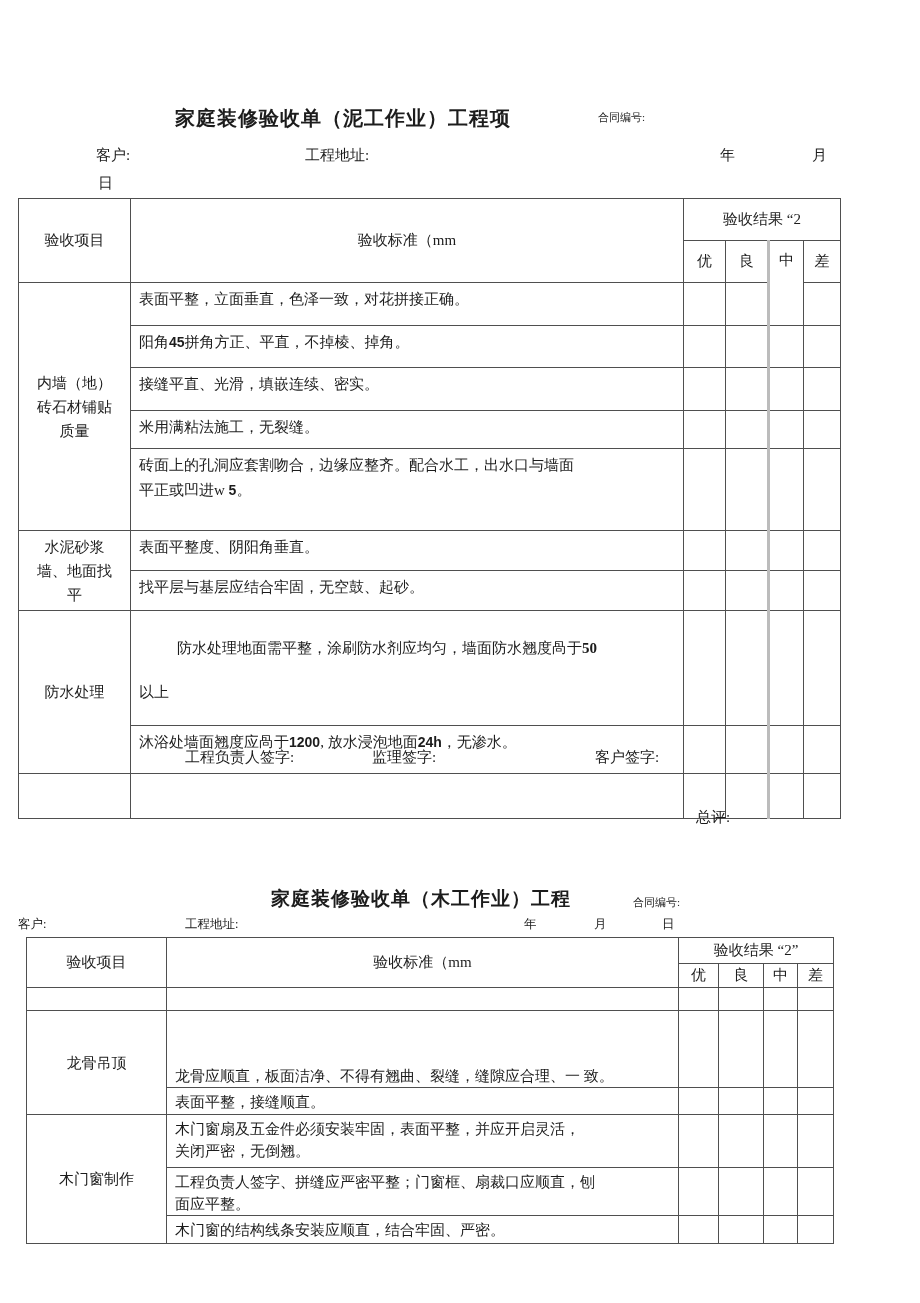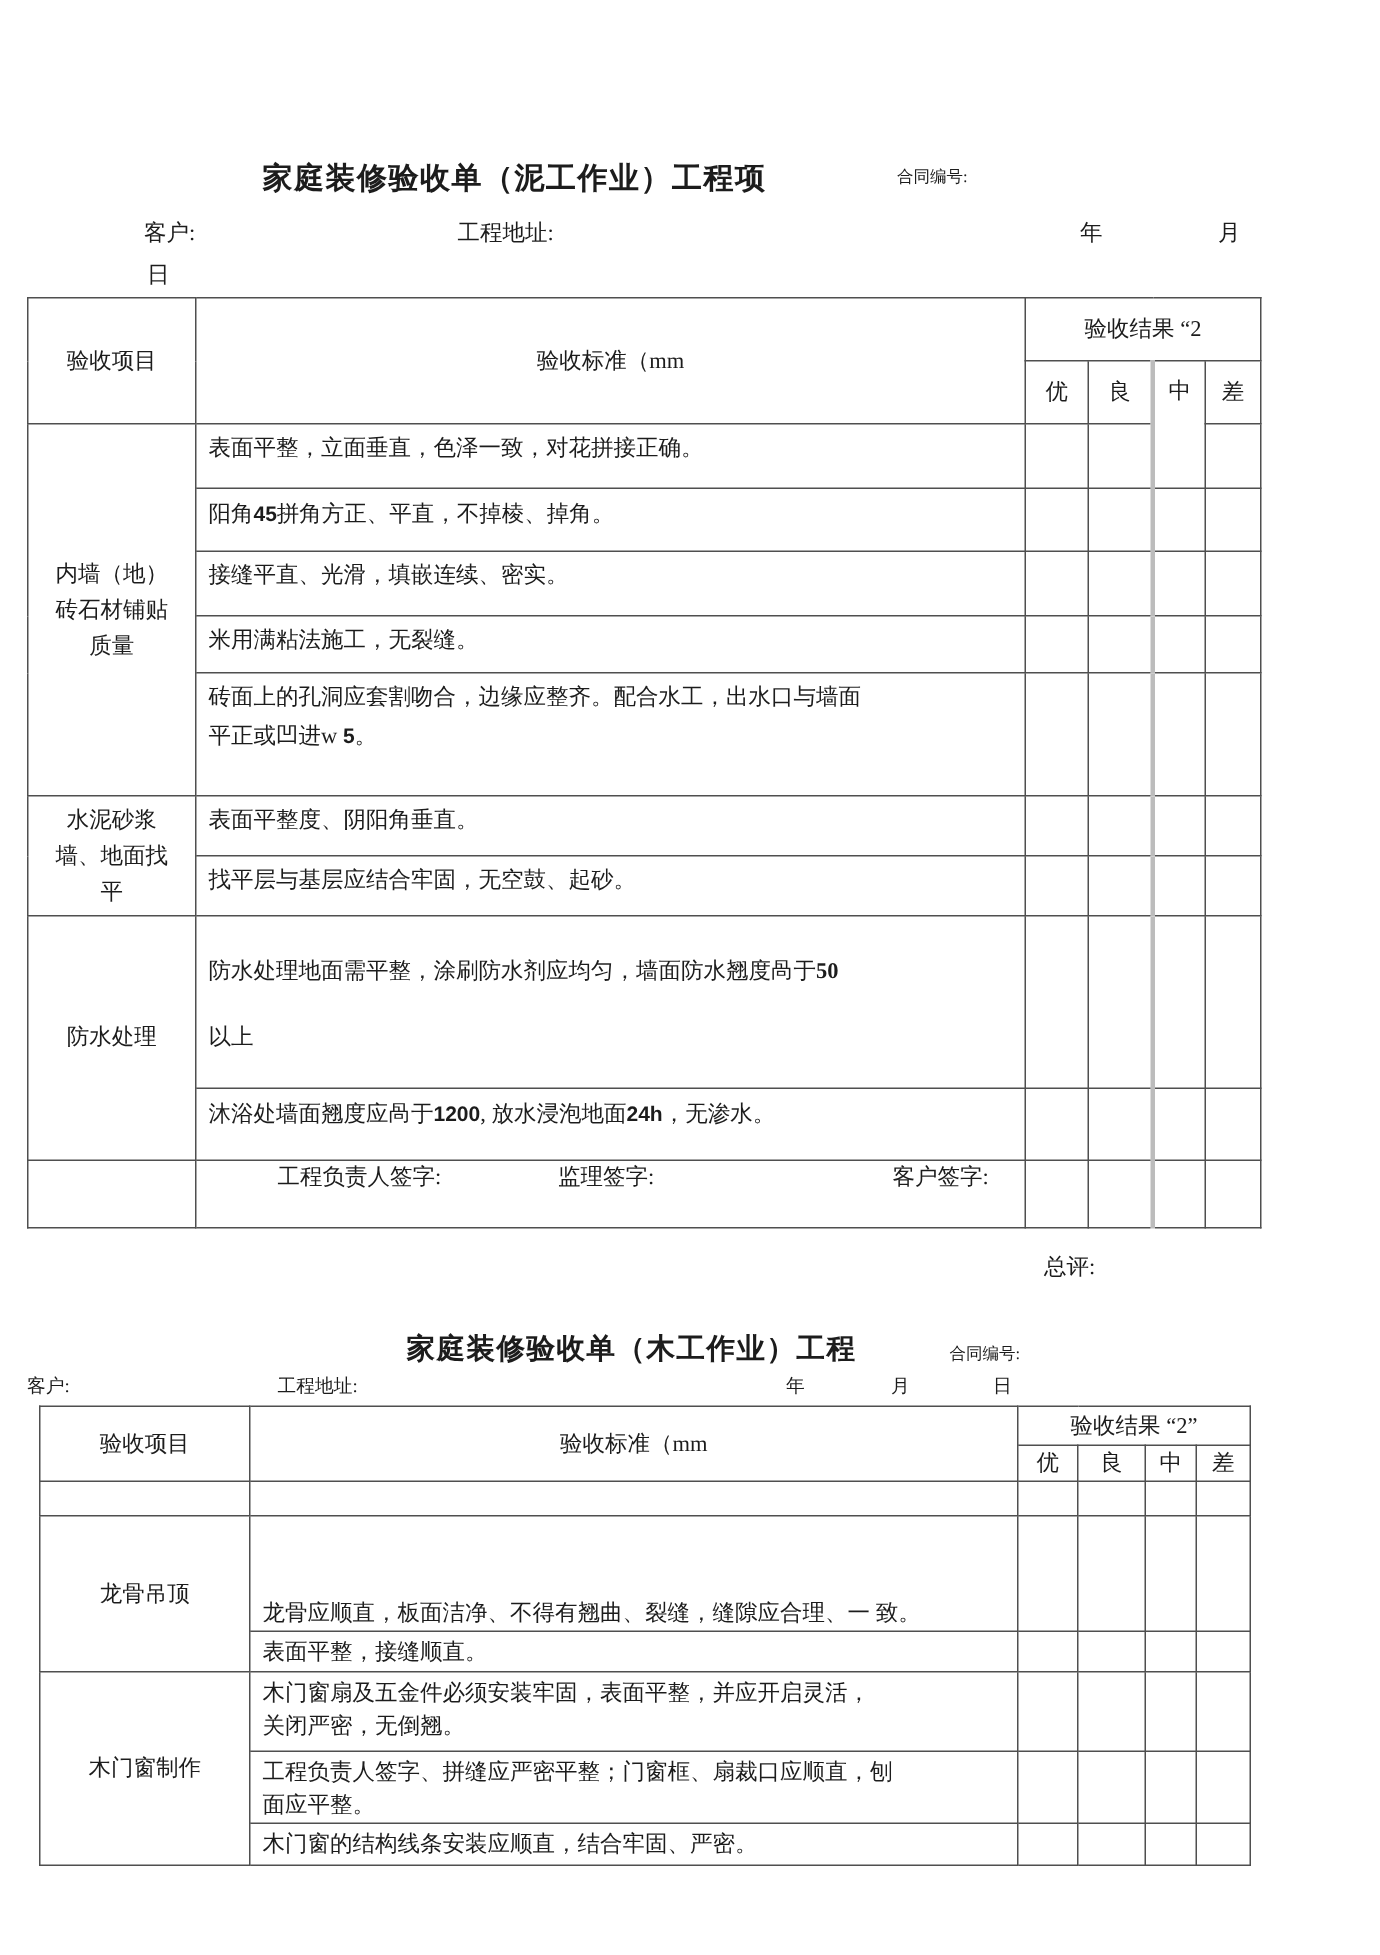--- a/index.html
+++ b/index.html
@@ -7,42 +7,42 @@
     position:relative;width:920px;height:1303px;background:#ffffff;
     font-family:"Liberation Serif","DejaVu Serif",serif;color:#1c1c1c;
     overflow:hidden;
   }
   .abs{position:absolute;white-space:nowrap;}
   .title1{font-size:20px;font-weight:600;letter-spacing:1px;}
   .title2{font-size:19px;font-weight:600;letter-spacing:1px;}
   .contract{font-size:11px;font-family:Liberation Serif, serif;}
   .meta1{font-size:15px;}
   .meta2{font-size:12.5px;}
-  .sig{font-size:15px;margin-top:27px;}
+  .sig{font-size:15px;}
   table{border-collapse:collapse;table-layout:fixed;}
   td{border:1px solid #4f4f4f;padding:0;vertical-align:top;overflow:hidden;}
   
   td.hcell{text-align:center;vertical-align:middle;font-size:15px;}
   td.grade{text-align:center;vertical-align:middle;font-size:15px;}
   td.grade-mid-merged{text-align:center;vertical-align:top;padding-top:10px;font-size:15px;}
   
   .t1 .midcol{border-left:3px solid #bcbcbc;}
   
   td.group{
     text-align:center;vertical-align:middle;font-size:15px;
     white-space:pre-line;line-height:24px;padding:0 4px;
   }
   
   td.std{
     font-size:15px;line-height:25px;padding:4px 4px 0 8px;
     white-space:pre-line;vertical-align:top;
   }
   .t2 td.std{line-height:22px;padding-top:3px;}
   td.va-low{vertical-align:bottom;padding-bottom:0;}
-  .line1{display:flex;justify-content:flex-start;white-space:pre-line;}
+  .line1{display:flex;justify-content:center;white-space:pre-line;}
   .line1 .num{font-weight:bold;margin-right:44px;flex:none;}
   b{font-family:"Liberation Sans","DejaVu Sans",sans-serif;font-size:14px;}
 </style>
 </head>
 <body>
 
 <div class="page">
 
   <div class="abs title1" style="left:175px;top:105px;">家庭装修验收单（泥工作业）工程项</div>
   <div class="abs contract" style="left:598px;top:110px;">合同编号:</div>

